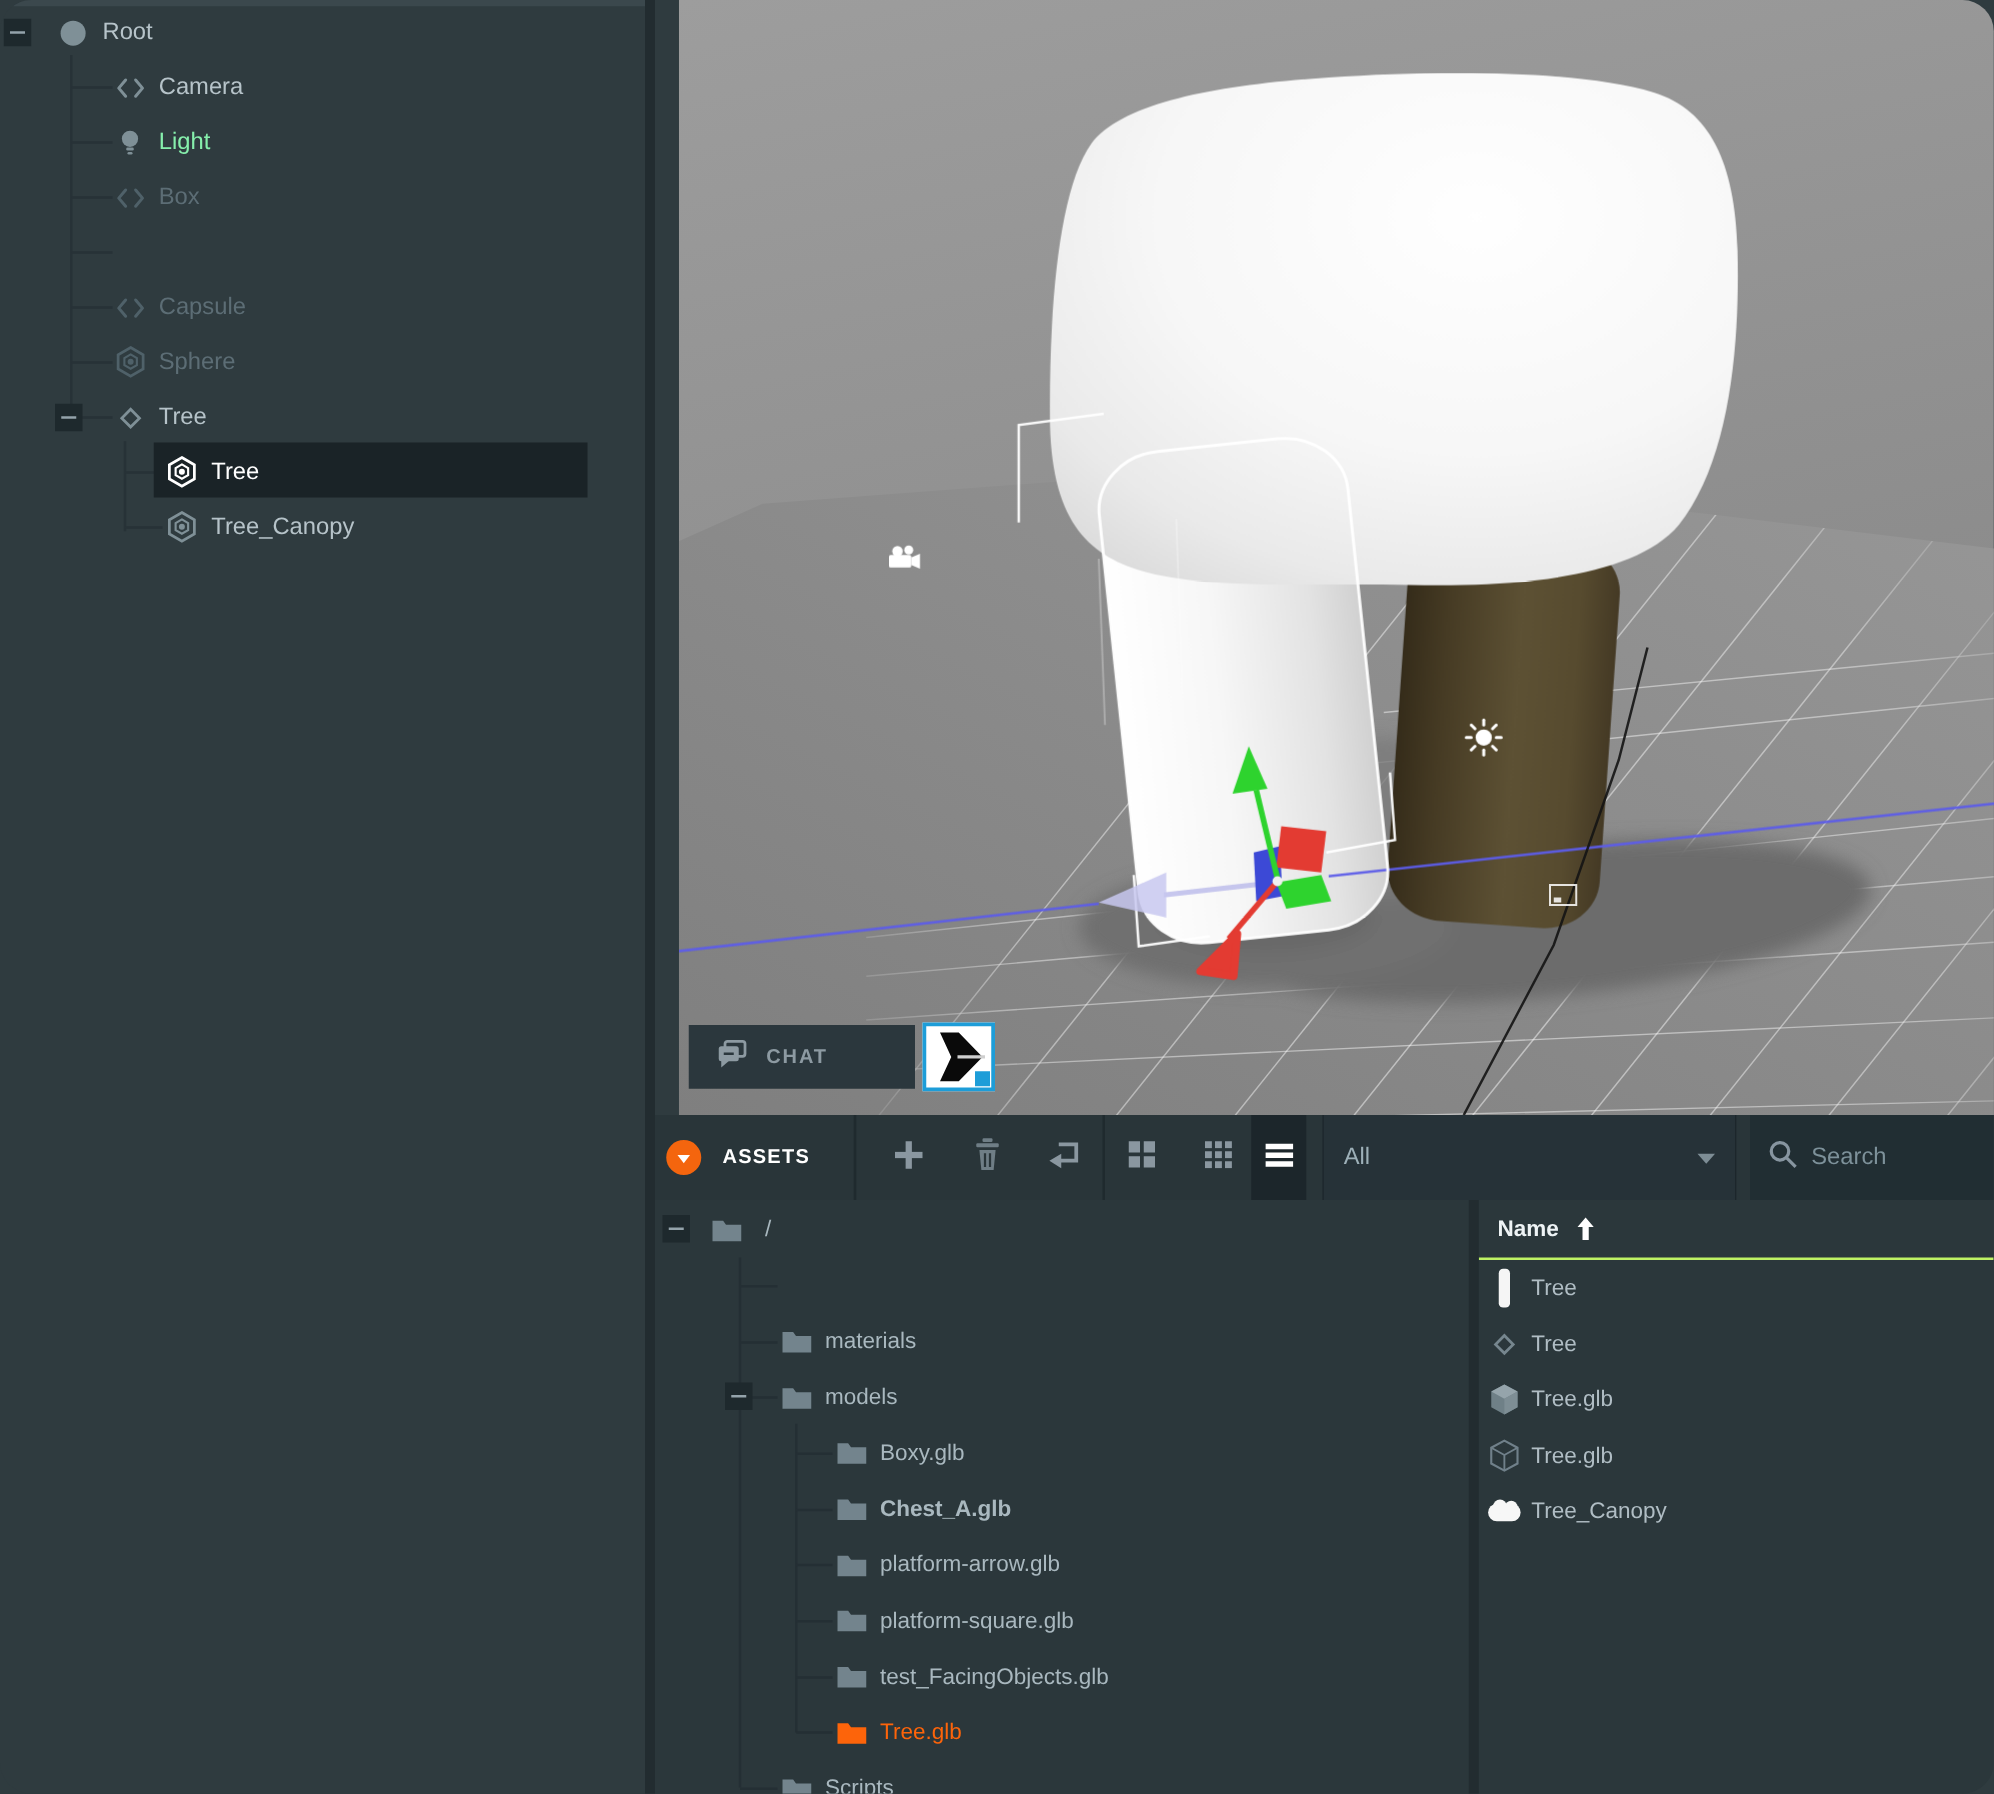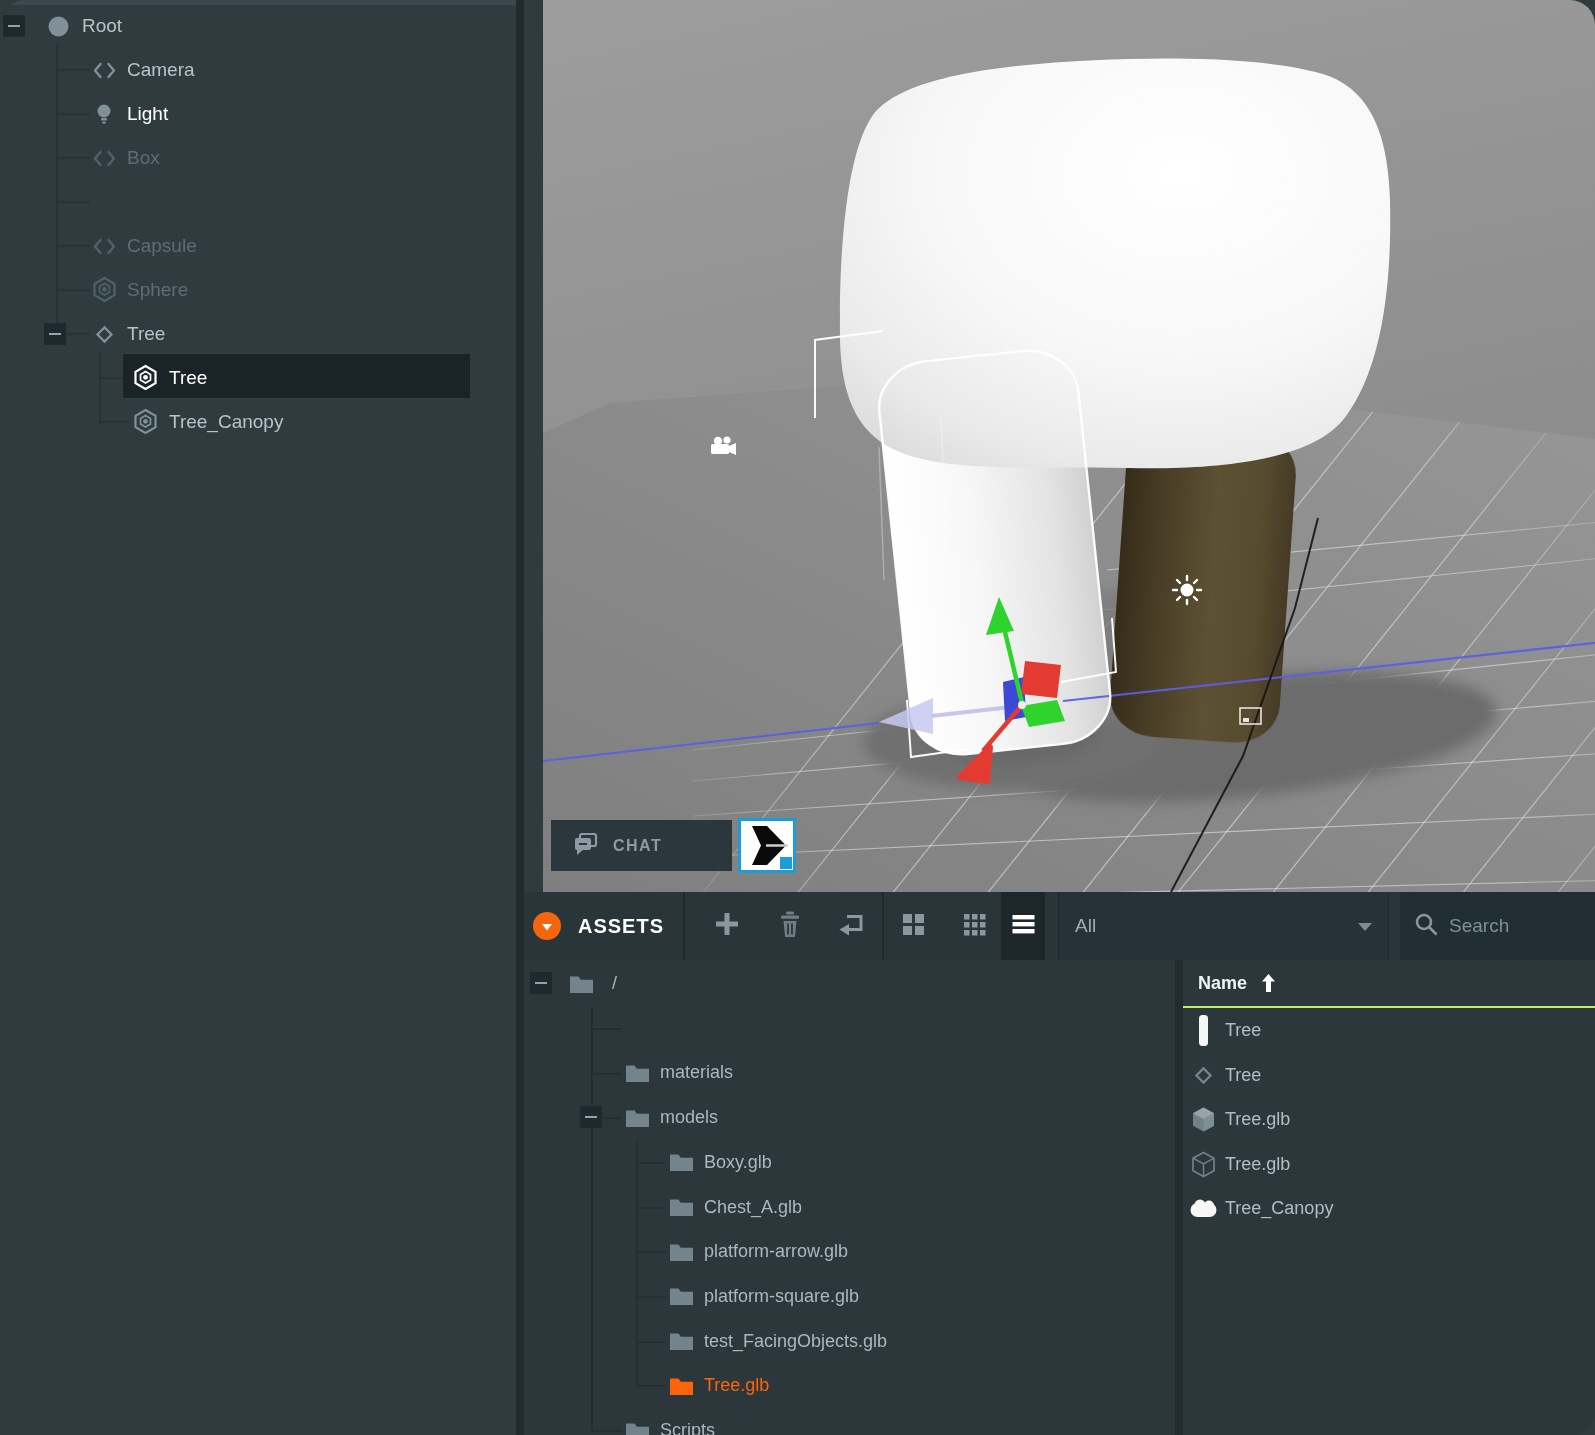--- a/index.html
+++ b/index.html
@@ -31,21 +31,21 @@
 
   
   #assets { position:absolute; left:516px; top:892px; width:1079px; height:543px; background:#2b373b; }
   #assets-toolbar { position:absolute; left:0; top:0; width:1079px; height:68px; background:#293539; }
   .tb-item { position:absolute; top:0; height:68px; display:flex; align-items:center; justify-content:center; }
   .tb-sep { position:absolute; top:0; width:2px; height:68px; background:#1f2a2e; }
   #assets-badge { left:16px; width:30px; }
   #assets-badge .circ { width:28px; height:28px; border-radius:50%; background:#f4650e;
     display:flex; align-items:center; justify-content:center; }
   #assets-title { position:absolute; left:62px; top:0; height:68px; line-height:68px;
-    color:#ffffff; font-size:20px; font-weight:bold; letter-spacing:1px; }
+    color:#ffffff; font-size:16px; font-weight:bold; letter-spacing:1px; }
   .tb-btn { width:44px; cursor:pointer; }
   #view-list-btn { background:#1c262b; width:44px; }
   #filter-dd { position:absolute; left:542px; top:0; width:331px; height:68px; background:#263238;
     border-left:1px solid #1c262b; border-right:1px solid #1c262b; cursor:pointer; }
   #filter-dd .val { position:absolute; left:16px; top:0; height:68px; line-height:68px; color:#9db0b8; font-size:19px; }
   #filter-dd .tri { position:absolute; right:16px; top:31px; width:0; height:0;
     border-left:7px solid transparent; border-right:7px solid transparent; border-top:8px solid #7d8d95; }
   #search-box { position:absolute; left:884px; top:0; width:195px; height:68px; background:#212e33;
     display:flex; align-items:center; gap:10px; padding-left:14px; }
   #search-box input { background:transparent; border:none; outline:none; width:130px;
@@ -112,21 +112,21 @@
         <div class="lbl" style="left: 127px; color: rgb(182, 195, 201);">Camera</div>
       </div>
       <div class="h-row" style="top: 92px;">
         <div class="h-icon" style="left: 90px;">
           <svg width="22" height="23" viewBox="0 0 22 23">
             <circle cx="11" cy="8" r="6.5" fill="#7f9097"></circle>
             <rect x="8" y="15" width="6" height="2.4" rx="1" fill="#7f9097"></rect>
             <rect x="9" y="18.6" width="4" height="2" rx="1" fill="#7f9097"></rect>
           </svg>
         </div>
-        <div class="lbl" style="left: 127px; color: #ffffff;">Light</div>
+        <div class="lbl" style="left: 127px; color: #86efac;">Light</div>
       </div>
       <div class="h-row" style="top: 136px;">
         <div class="h-icon" style="left: 90px;">
           <svg width="25" height="19" viewBox="0 0 25 19">
             <path d="M8.5 3 L3 9.5 L8.5 16 M16.5 3 L22 9.5 L16.5 16" fill="none" stroke="#4f6169" stroke-width="2.4" stroke-linecap="round" stroke-linejoin="round"></path>
           </svg>
         </div>
         <div class="lbl" style="left: 127px; color: rgb(92, 109, 117);">Box</div>
       </div>
       <div class="h-row" style="top: 224px;">
@@ -489,21 +489,21 @@
             <div class="lbl" style="left: 136px;">models</div>
           </div>
           <div class="f-row" style="top: 179.8px;">
             <div class="f-icon" style="left: 144px;">
               <svg width="25" height="20" viewBox="0 0 25 20">
                 <path d="M1 2.5 h8.5 l2.3 3.2 H24 v13.3 H1 Z" fill="#73848d"></path>
               </svg>
             </div>
             <div class="lbl" style="left: 180px;">Boxy.glb</div>
           </div>
-          <div class="f-row" style="top: 224.5px;">
+          <div class="f-row" style="top: 224.5px; font-weight: bold;">
             <div class="f-icon" style="left: 144px;">
               <svg width="25" height="20" viewBox="0 0 25 20">
                 <path d="M1 2.5 h8.5 l2.3 3.2 H24 v13.3 H1 Z" fill="#73848d"></path>
               </svg>
             </div>
             <div class="lbl" style="left: 180px;">Chest_A.glb</div>
           </div>
           <div class="f-row" style="top: 269.2px;">
             <div class="f-icon" style="left: 144px;">
               <svg width="25" height="20" viewBox="0 0 25 20">

